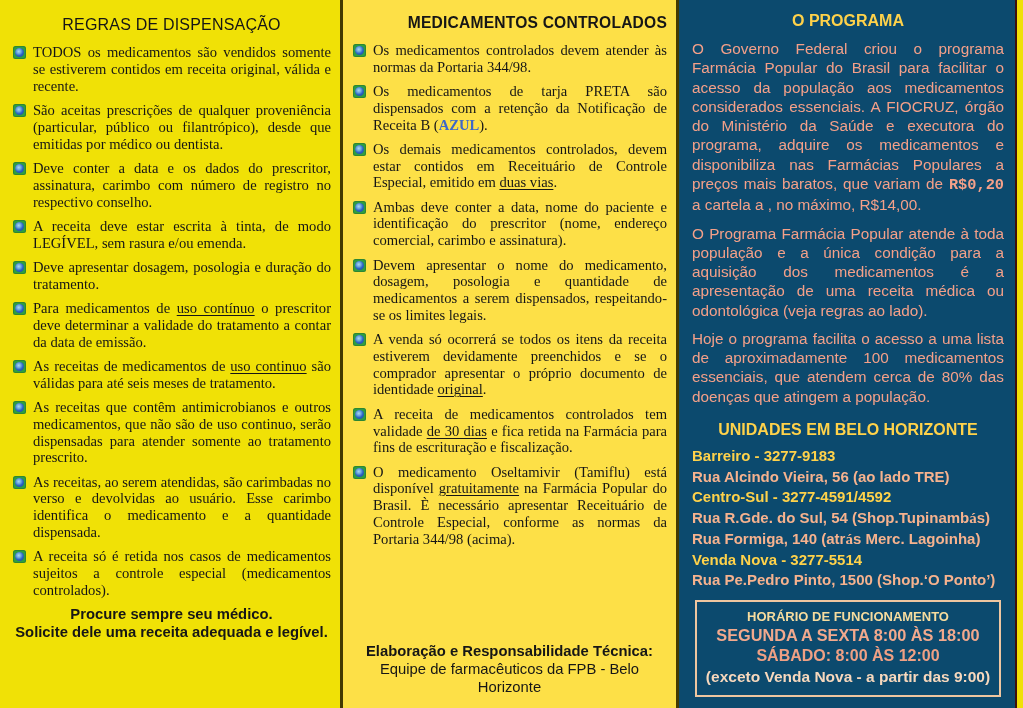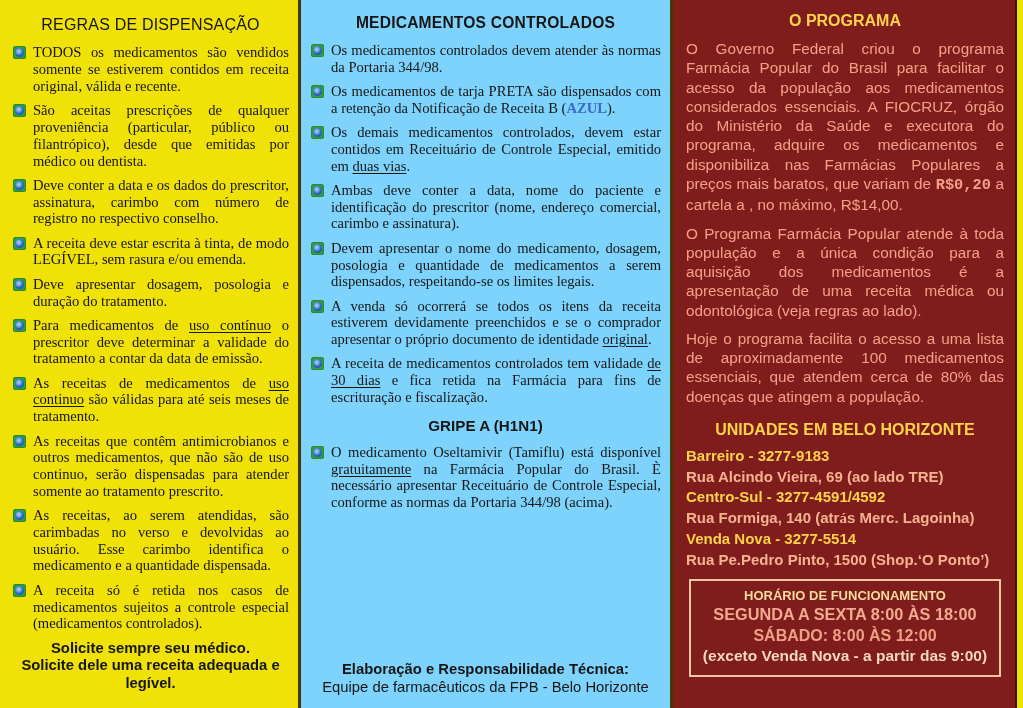--- a/index.html
+++ b/index.html
@@ -6,29 +6,29 @@
   body{
     width:1023px;height:708px;overflow:hidden;
     font-family:"Liberation Sans","DejaVu Sans",sans-serif;
     background:#F0E106;
   }
   .page{display:flex;width:1023px;height:708px;}
   .col{box-sizing:border-box;height:708px;overflow:hidden;}
 
   
   .col-left{
-    width:301px;background:#F0E106;border-right:3px solid #443A00;
+    width:343px;background:#F0E106;border-right:3px solid #443A00;
     padding:14px 9px 4px 12px;color:#161616;
     font-size:14.6px;line-height:1.15;
   }
   .col-mid{
-    width:372px;background:#7dd3fc;border-right:3px solid #443A00;
+    width:336px;background:#fde047;border-right:3px solid #443A00;
     padding:12px 9px 6px 9px;color:#161616;
     font-size:14.6px;line-height:1.15;
-    display:flex;flex-direction:column;
+    display:flex;flex-direction:column;align-items:flex-end;
   }
   .ytitle{
     text-align:center;font-size:16px;margin:2px 0 10px 0;letter-spacing:.2px;
   }
   .ytitle.bold{font-weight:700;font-size:15.6px;}
   .bullet-row{display:flex;margin-bottom:7.5px;font-family:Liberation Serif, serif;}
   .flag{
     flex:0 0 13px;width:13px;height:13px;margin:2px 7px 0 1px;
     background:#2F9E41;border-radius:2.5px;position:relative;
     box-shadow:0 0 0 1px rgba(40,90,30,.35) inset;
@@ -44,21 +44,21 @@
   .mid-footer .bold-line{font-weight:700;}
 
   
   .st-u{text-decoration:underline;text-underline-offset:2px;}
   .st-b{font-weight:700;font-family:Liberation Mono, monospace;}
   .st-blue{color:#3E68C8;font-weight:700;}
   .st-serif{font-family:"Liberation Serif","DejaVu Serif",serif;}
 
   
   .col-right{
-    flex:1;background:#7f1d1d;color:#F4A089;
+    flex:1;background:#0c4a6e;color:#F4A089;
     padding:8px 11px 8px 13px;border-right:2px solid #3D0F0C;
     font-size:15.3px;line-height:1.26;
     display:flex;flex-direction:column;
   }
   .edge-strip{width:6px;background:#F0E106;height:708px;}
   .r-title{color:#FFD24A;font-weight:700;text-align:center;font-size:16px;margin:3px 0 8px 0;}
   .rpara{margin:0 0 9px 0;text-align:justify;}
   .units-title{color:#FFD24A;font-weight:700;text-align:center;font-size:16px;margin:5px 0 6px 0;}
   .unit-name,.unit-addr{font-weight:700;font-size:15px;line-height:1.38;white-space:nowrap;overflow:hidden;}
   .unit-name{color:#FFD24A;}
@@ -116,21 +116,21 @@
         <div class="bullet-row">
           <span class="flag"></span>
           <span class="btext">As receitas, ao serem atendidas, são carimbadas no verso e devolvidas ao usuário. Esse carimbo identifica o medicamento e a quantidade dispensada.</span>
         </div>
         <div class="bullet-row">
           <span class="flag"></span>
           <span class="btext">A receita só é retida nos casos de medicamentos sujeitos a controle especial (medicamentos controlados).</span>
         </div>
       </div>
     <div class="left-footer">
-        <div class="lf-line lf-line0">Solicite sempre seu médico.</div>
+        <div class="lf-line lf-line0">Procure sempre seu médico.</div>
         <div class="lf-line lf-line1">Solicite dele uma receita adequada e legível.</div>
       </div>
   </div>
 
   <div class="col col-mid">
     <div class="ytitle bold">MEDICAMENTOS CONTROLADOS</div>
     <div>
         <div class="bullet-row">
           <span class="flag"></span>
           <span class="btext">Os medicamentos controlados devem atender às normas da Portaria 344/98.</span>
@@ -153,21 +153,20 @@
         </div>
         <div class="bullet-row">
           <span class="flag"></span>
           <span class="btext">A venda só ocorrerá se todos os itens da receita estiverem devidamente preenchidos e se o comprador apresentar o próprio documento de identidade <span class="st-u">original</span>.</span>
         </div>
         <div class="bullet-row">
           <span class="flag"></span>
           <span class="btext">A receita de medicamentos controlados tem validade <span class="st-u">de 30 dias</span> e fica retida na Farmácia para fins de escrituração e fiscalização.</span>
         </div>
       </div>
-    <div class="gripe-title">GRIPE A (H1N1)</div>
     <div>
         <div class="bullet-row">
           <span class="flag"></span>
           <span class="btext">O medicamento Oseltamivir (Tamiflu) está disponível <span class="st-u">gratuitamente</span> na Farmácia Popular do Brasil. È necessário apresentar Receituário de Controle Especial, conforme as normas da Portaria 344/98 (acima).</span>
         </div>
       </div>
     <div class="mid-footer">
       <div class="bold-line">Elaboração e Responsabilidade Técnica:</div>
       <div>Equipe de farmacêuticos da FPB - Belo Horizonte</div>
     </div>
@@ -176,22 +175,23 @@
   <div class="col col-right">
     <div class="r-title">O PROGRAMA</div>
     <div>
         <p class="rpara">O Governo Federal criou o programa Farmácia Popular do Brasil para facilitar o acesso da população aos medicamentos considerados essenciais. A FIOCRUZ, órgão do Ministério da Saúde e executora do programa, adquire os medicamentos e disponibiliza nas Farmácias Populares a preços mais baratos, que variam de <span class="st-b">R$0,20</span> a cartela a , no máximo, R$14,00.</p>
         <p class="rpara">O Programa Farmácia Popular atende à toda população e a única condição para a aquisição dos medicamentos é a apresentação de uma receita médica ou odontológica (veja regras ao lado).</p>
         <p class="rpara">Hoje o programa facilita o acesso a uma lista de aproximadamente 100 medicamentos essenciais, que atendem cerca de 80% das doenças que atingem a população.</p>
       </div>
     <div class="units-title">UNIDADES EM BELO HORIZONTE</div>
     <div>
         <div class="unit-name">Barreiro - 3277-9183</div>
-        <div class="unit-addr">Rua Alcindo Vieira, 69 (ao lado TRE)</div>
+        <div class="unit-addr">Rua Alcindo Vieira, 56 (ao lado TRE)</div>
         <div class="unit-name">Centro-Sul - 3277-4591/4592</div>
+        <div class="unit-addr">Rua R.Gde. do Sul, 54 (Shop.Tupinamb<span class="st-serif">á</span>s)</div>
         <div class="unit-addr">Rua Formiga, 140 (atr<span class="st-serif">á</span>s Merc. Lagoinha)</div>
         <div class="unit-name">Venda Nova - 3277-5514</div>
         <div class="unit-addr">Rua Pe.Pedro Pinto, 1500 (Shop.‘O Ponto’)</div>
       </div>
     <div class="hours-box">
       <div class="h-title">HORÁRIO DE FUNCIONAMENTO</div>
       <div>
           <div class="h-line h-line0">SEGUNDA A SEXTA 8:00 ÀS 18:00</div>
           <div class="h-line h-line1">SÁBADO: 8:00 ÀS 12:00</div>
           <div class="h-line h-line2">(exceto Venda Nova - a partir das 9:00)</div>

